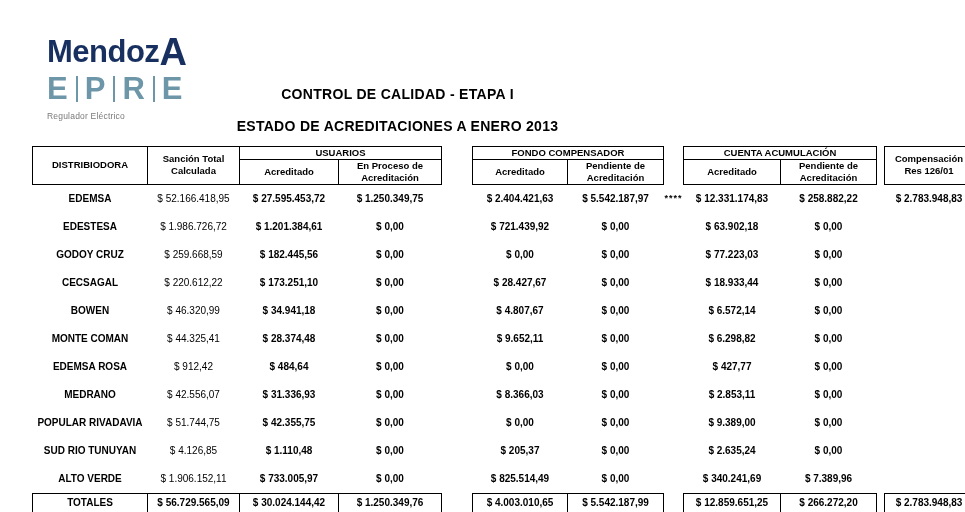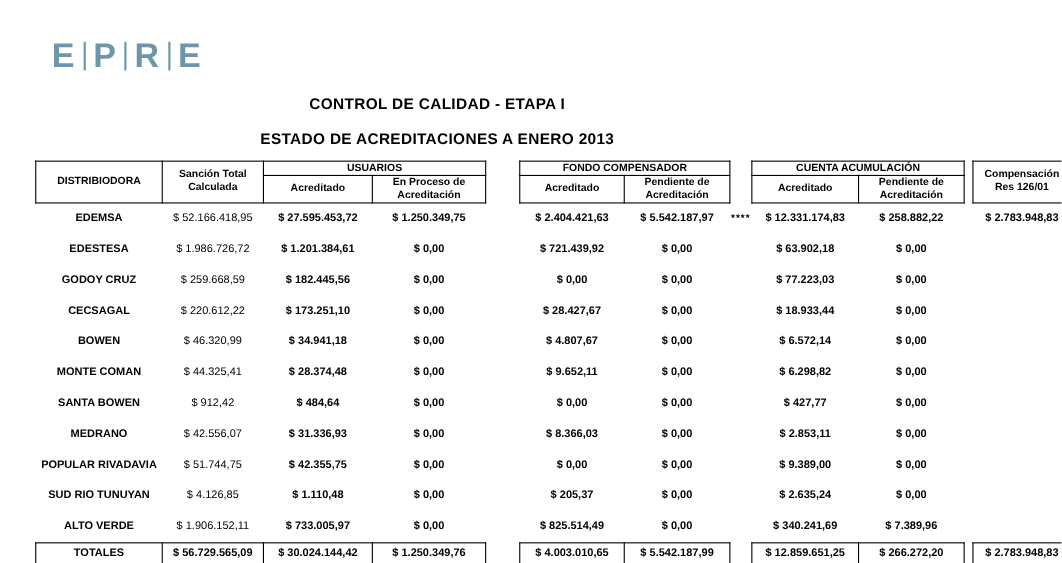--- a/index.html
+++ b/index.html
@@ -152,30 +152,32 @@
     color: #111;
     letter-spacing: 0.05px;
     white-space: nowrap;
     margin-top: 40px;
   }
 </style>
 </head>
 <body>
 
 <div class="logo-block">
+  <div class="logo-mendoza"><span>Mendoz</span><span class="big-a">A</span></div>
   <div class="logo-epre">
     <span>E</span>
     <span class="sep"></span>
     <span>P</span>
     <span class="sep"></span>
     <span>R</span>
     <span class="sep"></span>
     <span>E</span>
   </div>
   <div class="logo-sub">
+    <div>Regulador Eléctrico</div>
   </div>
 </div>
 
 <div class="titles">
   <div class="title-main">CONTROL DE CALIDAD  -  ETAPA  I</div>
   <div class="title-sub">ESTADO DE ACREDITACIONES A ENERO 2013</div>
 </div>
 
 <div class="table-wrap">
   <table class="grid">
@@ -310,21 +312,21 @@
           <td class="spacer"></td>
           <td class="num-light">$ 9.652,11</td>
           <td class="num-light">$ 0,00</td>
           <td class="mark"></td>
           <td class="num-light">$ 6.298,82</td>
           <td class="num-light">$ 0,00</td>
           <td class="spacer"></td>
           <td class="num-light"></td>
         </tr>
         <tr>
-          <td class="name">SANTA BOWEN</td>
+          <td class="name">EDEMSA ROSA</td>
           <td class="num">$ 912,42</td>
           <td class="num-light">$ 484,64</td>
           <td class="num-light">$ 0,00</td>
           <td class="spacer"></td>
           <td class="num-light">$ 0,00</td>
           <td class="num-light">$ 0,00</td>
           <td class="mark"></td>
           <td class="num-light">$ 427,77</td>
           <td class="num-light">$ 0,00</td>
           <td class="spacer"></td>

